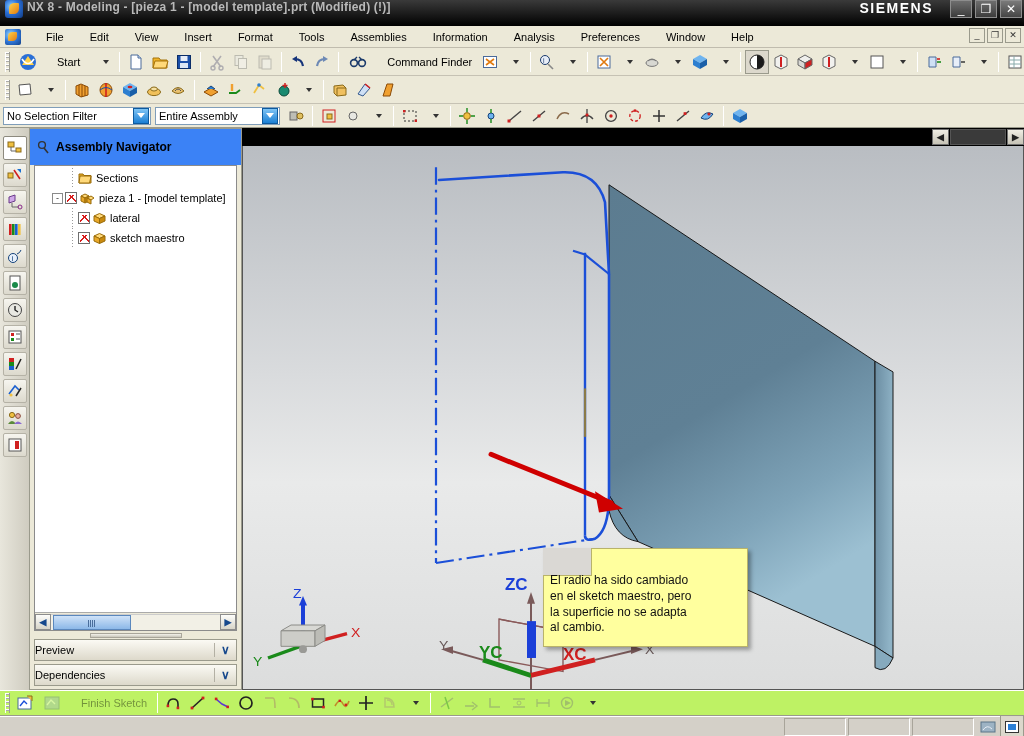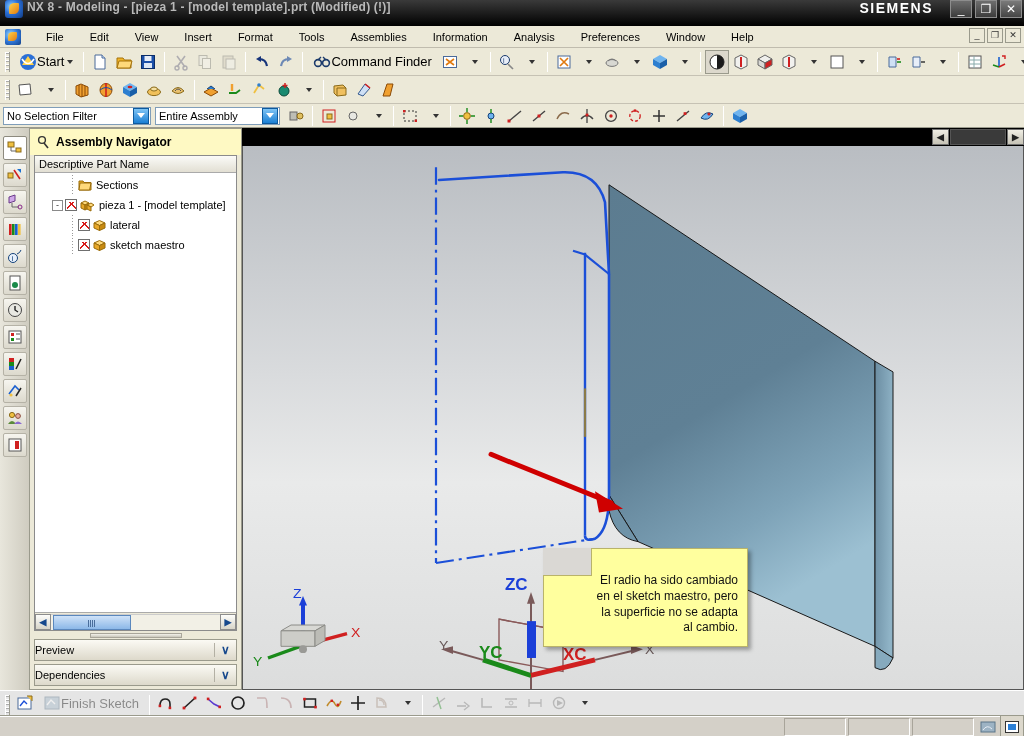--- a/index.html
+++ b/index.html
@@ -61,21 +61,21 @@
   }
   .grip { width:5px; height:20px; margin:0 3px; flex:0 0 auto;
     background:repeating-linear-gradient(180deg,#fff 0 1px,#aaa 1px 2px,transparent 2px 4px);
     border-left:1px solid #fff; border-right:1px solid #9d9d92; }
   .tdiv { width:1px; height:20px; background:#a5a298; margin:0 4px; border-right:1px solid #fff; flex:0 0 auto; }
   .tbtn {
     height:24px; min-width:24px; display:flex; align-items:center; justify-content:center;
     padding:0 2px; position:relative; flex:0 0 auto; cursor:default; border:1px solid transparent;
   }
   .tbtn.pressed { border:1px solid #9a9a8c; background:#dcd8cc; }
-  .tbtn.lbl { font-size:13px; gap:0; padding:0 5px; }
+  .tbtn.lbl { font-size:11px; gap:20px; padding:0 5px; }
   .tbtn.disabled { opacity:.4; }
   .caret { width:0;height:0;border-left:3px solid transparent;border-right:3px solid transparent;
     border-top:4px solid #333; margin-left:3px; }
   .ico { width:18px; height:18px; display:block; }
 
   
   .selbar { height:24px; background:#ece9d8; display:flex; align-items:center;
     border-bottom:1px solid #9a9a8c; flex:0 0 auto; padding-left:3px; }
   .combo {
     height:18px; background:#fff; border:1px solid #7f9db9; display:flex; align-items:center;
@@ -95,22 +95,22 @@
   
   .resbar { width:30px; background:linear-gradient(90deg,#e8e6dc,#cfccc0); border-right:1px solid #9a9a8c;
     display:flex; flex-direction:column; align-items:center; padding-top:8px; gap:3px; flex:0 0 auto; }
   .resbtn { width:24px;height:24px;border:1px solid #b5b2a6;background:linear-gradient(180deg,#f6f5ef,#dcd9cd);
     display:flex;align-items:center;justify-content:center;border-radius:2px; }
   .resbtn.active { background:#fff; border-color:#8d8a7e; }
 
   
   .navpanel { width:212px; background:#ece9d8; border:1px solid #9a9a8c; border-left:none;
     display:flex; flex-direction:column; flex:0 0 auto; }
-  .nav-head { height:26px; display:flex; align-items:center; gap:6px; padding:0 6px;
-    font-weight:bold; font-size:12px; background:#fef9c3; }
+  .nav-head { height:36px; display:flex; align-items:center; gap:6px; padding:0 6px;
+    font-weight:bold; font-size:12px; background:#3b82f6; }
   .nav-head .pin { width:14px;height:14px; }
   .nav-table { margin:0 4px; border:1px solid #8b8b8b; background:#fff; flex:1 1 auto;
     display:flex; flex-direction:column; min-height:0; }
   .nav-colhead { height:17px; background:linear-gradient(180deg,#fbfbf8,#e2dfd3);
     border-bottom:1px solid #aaa; font-size:11px; padding:2px 0 0 4px; flex:0 0 auto; }
   .nav-tree { flex:1 1 auto; overflow:hidden; padding-top:2px;margin-left:17px; }
   .trow { height:20px; display:flex; align-items:center; font-size:11px; white-space:nowrap; }
   .ind { width:14px; flex:0 0 auto; }
   .expander { width:11px;height:11px;border:1px solid #8a8a8a;background:#fff;
     font-size:9px;line-height:9px;text-align:center;color:#333;margin-right:2px;flex:0 0 auto; }
@@ -149,31 +149,31 @@
     background:linear-gradient(180deg,#b9bdc2 0%, #d9dbdd 42%, #e9eaea 62%, #dcdddd 100%);
     border:1px solid #555; border-top:none;
   }
   .gfx svg { position:absolute; inset:0; width:100%; height:100%; }
 
   
   .note {
     position:absolute; left:300px; top:402px; width:205px;
     background:#ffff9e; border:1px solid #b9b36a;
     box-shadow:3px 3px 4px rgba(0,0,0,.32);
-    font-size:12px; color:#111; line-height:1.32; text-align:right;
-    padding:24px 9px 10px 22px;
+    font-size:12px; color:#111; line-height:1.32; text-align:left;
+    padding:24px 9px 10px 6px;
   }
   .note::before {
     content:""; position:absolute; left:-1px; top:-1px; width:48px; height:27px;
     background:#dad8d4; border-right:1px solid #b9b36a; border-bottom:1px solid #b9b36a;
   }
   .note-txt { position:relative; }
 
   
-  .sketchbar { height:26px; background:#e5e5e5; display:flex; align-items:flex-end;
+  .sketchbar { height:26px; background:#bef264; display:flex; align-items:center;
     border-top:1px solid #fff; border-bottom:1px solid #9a9a8c; flex:0 0 auto; padding-left:2px; }
   .statusbar { height:20px; background:#d4d0c8; display:flex; align-items:center; flex:0 0 auto;
     border-top:1px solid #fff; }
   .st-cell { height:18px; border:1px solid #a8a49a; border-right-color:#fff; border-bottom-color:#fff;
     margin-right:2px; }
   .st-txt { flex:1 1 auto; padding-left:6px; font-size:11px; }
 </style>
 </head>
 <body>
 
@@ -731,21 +731,20 @@
     <div class="navpanel">
       <div class="nav-head">
         <svg class="pin" viewBox="0 0 14 14">
           <circle cx="6" cy="5" r="3.4" fill="none" stroke="#333" stroke-width="1.4"></circle>
           <path d="M8 8 L12 13" stroke="#333" stroke-width="1.6"></path>
         </svg>
         <span>Assembly Navigator</span>
       </div>
 
       <div class="nav-table">
-        <div class="nav-colhead">Descriptive Part Name</div>
         <div class="nav-tree">
 
           <div class="trow">
             <span class="ind"></span>
             <span class="dots"></span>
             <svg width="14" height="12" viewBox="0 0 14 12" style="margin-right:4px">
               <path d="M1 2h4l1 1.5h7V11H1Z" fill="#f0b429" stroke="#9a6c0a"></path>
               <path d="M2 4h11l-1.4 7H1Z" fill="#ffd97a" stroke="#9a6c0a"></path>
             </svg>
             <span>Sections</span>

